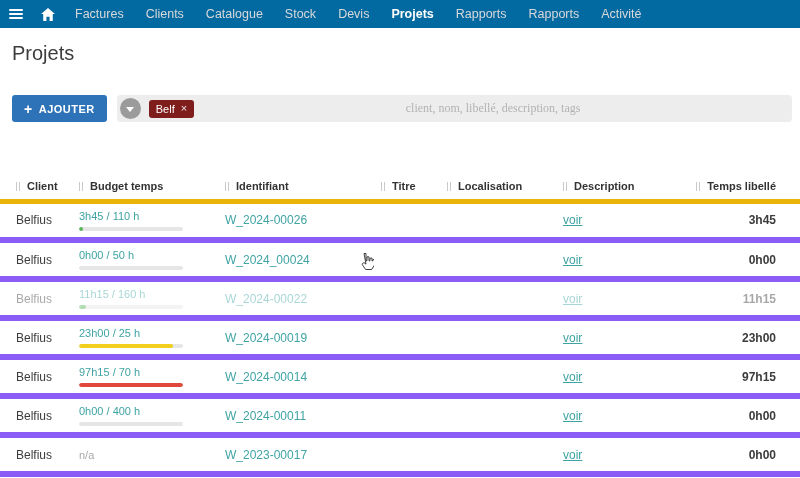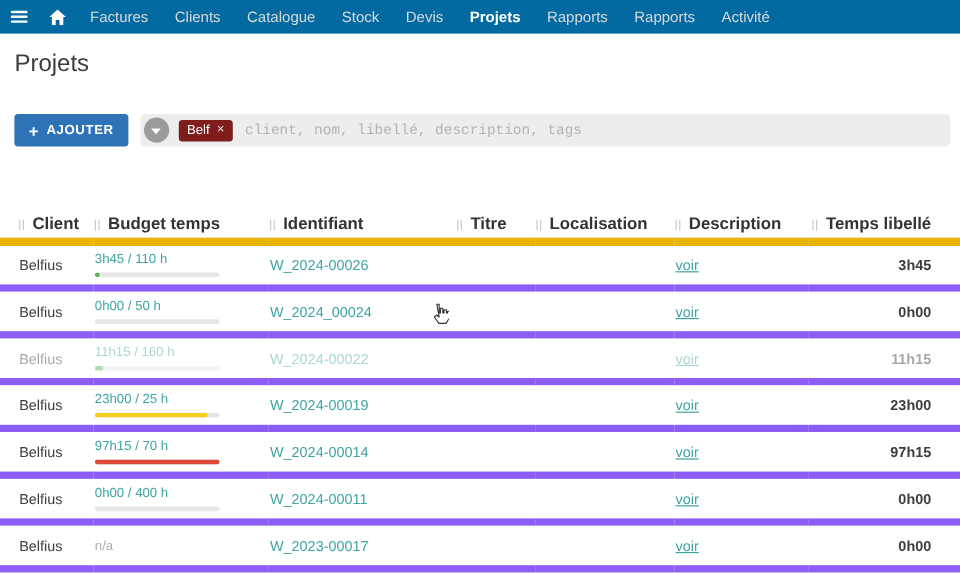--- a/index.html
+++ b/index.html
@@ -45,30 +45,30 @@
   }
   .chev { width:0; height:0; border-left:4px solid transparent; border-right:4px solid transparent;
     border-top:5px solid #ffffff; margin-top:2px; }
   .tag {
     background:#7f1d1d; color:#fff; font-size:11px; border-radius:3px;
     padding:3px 7px; display:flex; align-items:center; gap:6px; flex:0 0 auto;
   }
   .tag-x { font-size:11px; line-height:1; cursor:pointer; color:#e6e6e6; }
   .search-input {
     flex:1; border:none; background:transparent; outline:none;
-    font-size:12px; color:#701a75; font-family:Liberation Mono, monospace;
+    font-size:12px; color:#701a75; font-family:Liberation Serif, serif;text-align:center;
   }
   .search-input::placeholder { color:#b3b3b3; }
 
   
   .table-wrap { margin-top:52px; }
   table { width:100%; border-collapse:collapse; font-size:12px; color:#3c3c3c; table-layout:fixed; }
   thead th {
-    font-weight:bold; text-align:left; font-size:14px; color:#333;
-    height:27px; border-bottom:7px solid #eab308; white-space:nowrap;
+    font-weight:bold; text-align:left; font-size:11px; color:#333;
+    height:27px; border-bottom:5px solid #eab308; white-space:nowrap;
   }
   .grip {
     display:inline-block; width:4px; height:9px;
     border-left:1px solid #c9c9c9; border-right:1px solid #c9c9c9;
     margin-right:7px; vertical-align:-1px;
   }
   .col-client  { width:78px;  padding-left:16px; }
   .col-budget  { width:146px; }
   .col-ident   { width:156px; }
   .col-titre   { width:66px;  }

